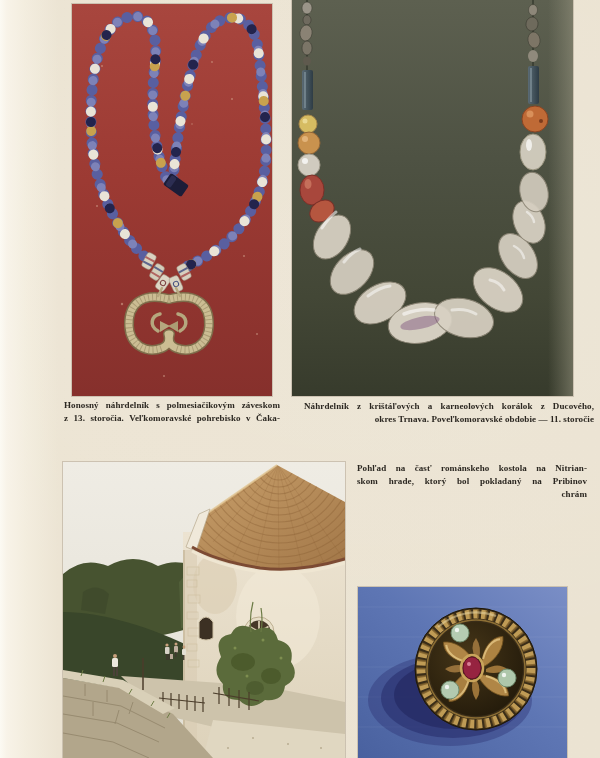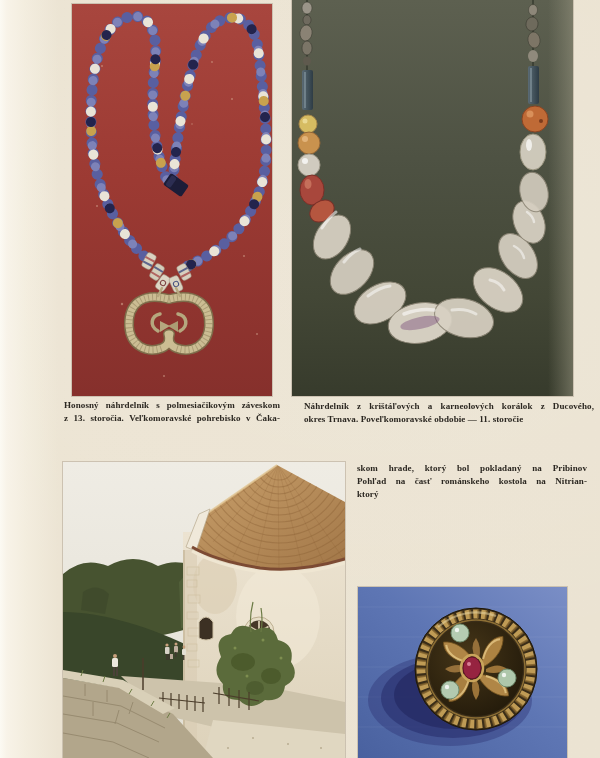--- a/index.html
+++ b/index.html
@@ -9,21 +9,21 @@
       radial-gradient(ellipse 900px 600px at 65% 35%, rgba(255,255,255,.10), rgba(0,0,0,0) 70%),
       linear-gradient(90deg,#fcfaf3 0px,#f8f3e8 7px,#f3edde 26px,#ece4d3 58px,#ebe3d2 100%);
     font-family:"Liberation Serif","DejaVu Serif",serif;
   }
   .photo{position:absolute;box-shadow:0 0 0 1px rgba(60,40,20,.18);}
   .cap{
     position:absolute;font-weight:bold;color:#2b2721;
     font-size:9px;line-height:13px;letter-spacing:.1px;
   }
   .cap .jl{text-align:justify;text-align-last:justify;}
-  .cap .cl{text-align:left;}
+  .cap .cl{text-align:right;}
   svg{display:block;}
 </style>
 </head>
 <body>
 
 <div class="page">
 
   <div class="photo" style="left:72px;top:4px;width:200px;height:392px;">
     <svg width="200" height="392" viewBox="0 0 200 392">
       <defs>
@@ -368,23 +368,23 @@
           <circle cx="121" cy="185" r="1.4" fill="#c9a17e"></circle>
           <rect x="119" y="187" width="4" height="6" rx="1" fill="#e4e0d4"></rect>
           <rect x="120" y="193" width="1.4" height="5" fill="#4a4238"></rect>
         </g>
         <rect x="107" y="192" width="3" height="5" fill="#b8a898"></rect>
       </g>
     </svg>
   </div>
 
   <div class="cap" style="left:357px;top:462px;width:230px;">
+    <div class="jl">Pohľad na časť románskeho kostola na Nitrian-</div>
     <div class="jl">skom hrade, ktorý bol pokladaný na Pribinov</div>
-    <div class="jl">Pohľad na časť románskeho kostola na Nitrian-</div>
-    <div class="cl">ktorý</div>
+    <div class="cl">chrám</div>
   </div>
 
   <div class="photo" style="left:358px;top:587px;width:209px;height:171px;">
     <svg width="209" height="171" viewBox="0 0 209 171">
       <defs>
         <linearGradient id="blu" x1="1" y1="0" x2="0" y2="1">
           <stop offset="0" stop-color="#7a8ec6"></stop>
             <stop offset=".45" stop-color="#5e76b4"></stop>
             <stop offset="1" stop-color="#49619f"></stop>
         </linearGradient>

